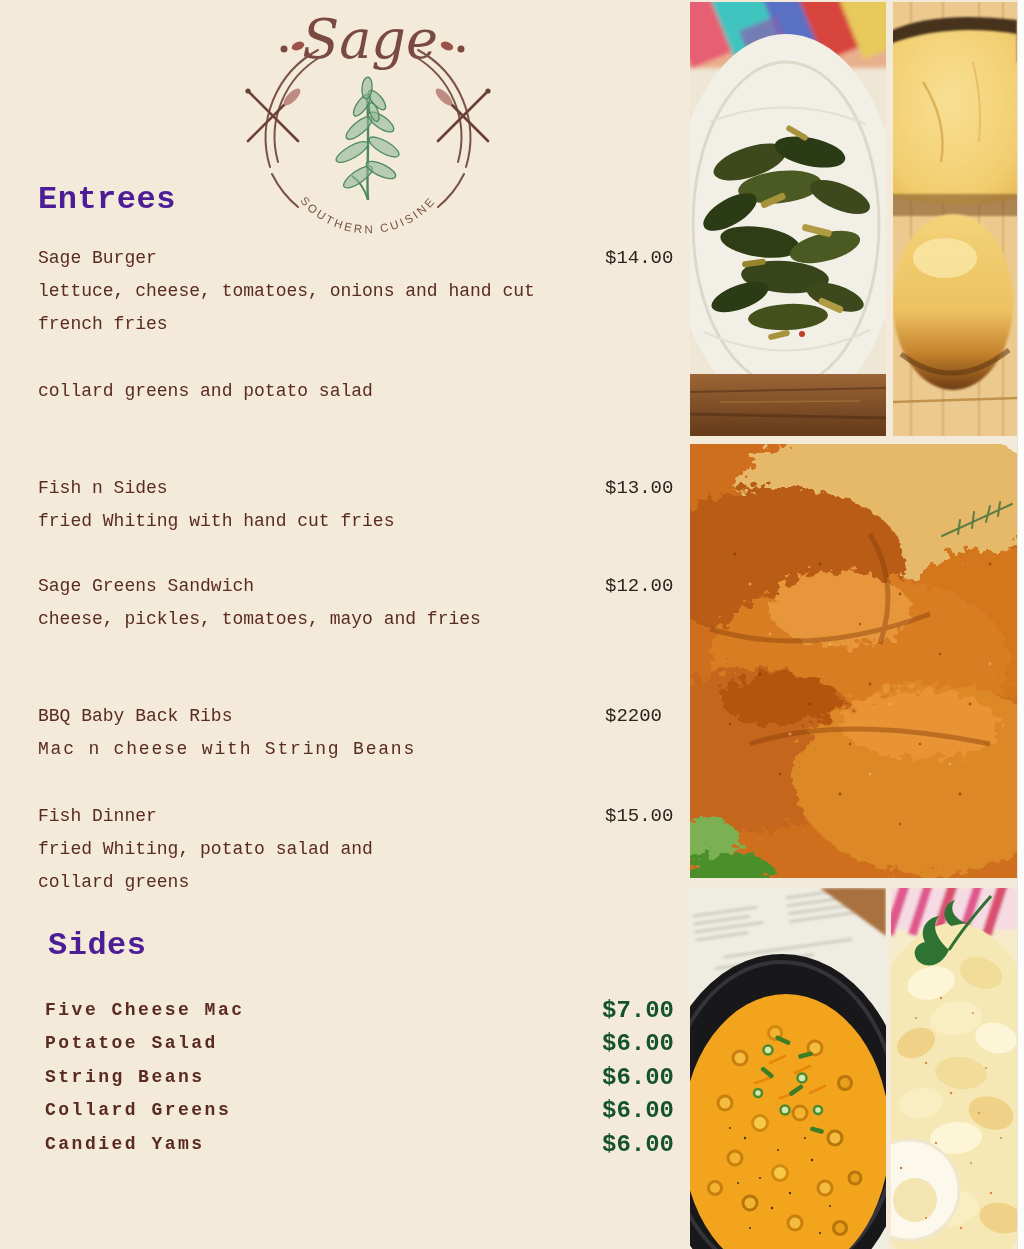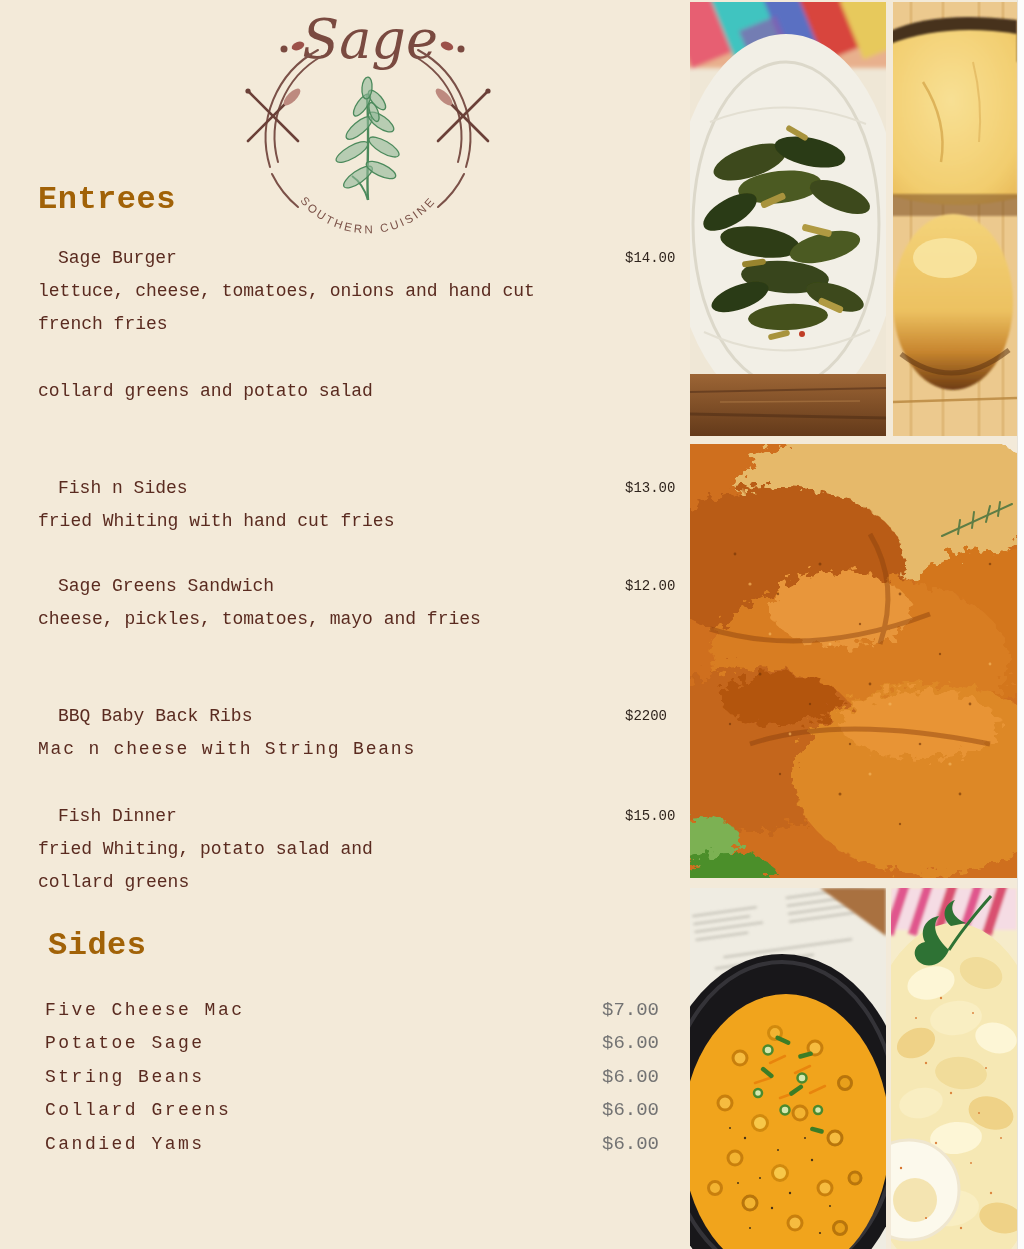--- a/index.html
+++ b/index.html
@@ -6,39 +6,39 @@
   .page{
     position:relative;width:1024px;height:1249px;overflow:hidden;
     background:#f3ead9;
     font-family:"Liberation Mono","DejaVu Sans Mono",monospace;
   }
   
   .logo{position:absolute;left:240px;top:2px;width:265px;height:232px;}
   
   .section-heading{
     position:absolute;margin:0;font-size:32px;font-weight:700;
-    color:#a16207;letter-spacing:.5px;line-height:40px;white-space:pre;
+    color:#4c1d95;letter-spacing:.5px;line-height:40px;white-space:pre;
   }
   .h-entrees{left:38px;top:180px;}
   .h-sides{left:48px;top:926px;}
   
   .entree{position:absolute;left:38px;width:640px;color:#5a2b20;font-size:18px;line-height:33px;}
   .e1{top:242px}.e2{top:375px}.e3{top:472px}.e4{top:570px}.e5{top:700px}.e6{top:800px}
-  .row{position:relative;margin-left:20px;}
+  .row{position:relative;}
   .iname{white-space:pre-wrap;}
   .price{
-    position:absolute;left:567px;top:0;font-size:14px;color:#2f241d;white-space:pre;
+    position:absolute;left:567px;top:0;font-size:19px;color:#2f241d;white-space:pre;
   }
   .desc{white-space:pre-wrap;}
   .e5 .desc{letter-spacing:1.8px;}
   
-  .sides{position:absolute;left:45px;top:994px;width:640px;color:#5a2b20;font-size:18px;}
+  .sides{position:absolute;left:45px;top:994px;width:640px;color:#5a2b20;font-size:18px;font-weight:bold;}
   .side-row{position:relative;height:33.4px;line-height:33.4px;}
   .sname{letter-spacing:2.5px;white-space:pre;}
-  .sprice{position:absolute;left:557px;top:0;font-size:19px;color:#737373;letter-spacing:0;white-space:pre;}
+  .sprice{position:absolute;left:557px;top:0;font-size:24px;color:#14532d;letter-spacing:0;white-space:pre;}
   
   .photo{position:absolute;display:block;}
   .ph-collard{left:690px;top:2px;width:196px;height:434px;}
   .ph-cornbread{left:893px;top:2px;width:124px;height:434px;}
   .ph-chicken{left:690px;top:444px;width:327px;height:434px;}
   .ph-mac{left:690px;top:888px;width:196px;height:361px;}
   .ph-potato{left:891px;top:888px;width:126px;height:361px;}
   .edge-strip{
     position:absolute;left:1017px;top:0;width:7px;height:1249px;
     background:#fcfcfb;border-left:1px solid #e7e3db;box-sizing:border-box;
@@ -158,21 +158,21 @@
   </div>
 
   <h2 class="section-heading h-sides">Sides</h2>
 
   <div class="sides">
     <div class="side-row">
       <span class="sname">Five Cheese Mac</span>
       <span class="sprice">$7.00</span>
     </div>
     <div class="side-row">
-      <span class="sname">Potatoe Sage</span>
+      <span class="sname">Potatoe Salad</span>
       <span class="sprice">$6.00</span>
     </div>
     <div class="side-row">
       <span class="sname">String Beans</span>
       <span class="sprice">$6.00</span>
     </div>
     <div class="side-row">
       <span class="sname">Collard Greens</span>
       <span class="sprice">$6.00</span>
     </div>

